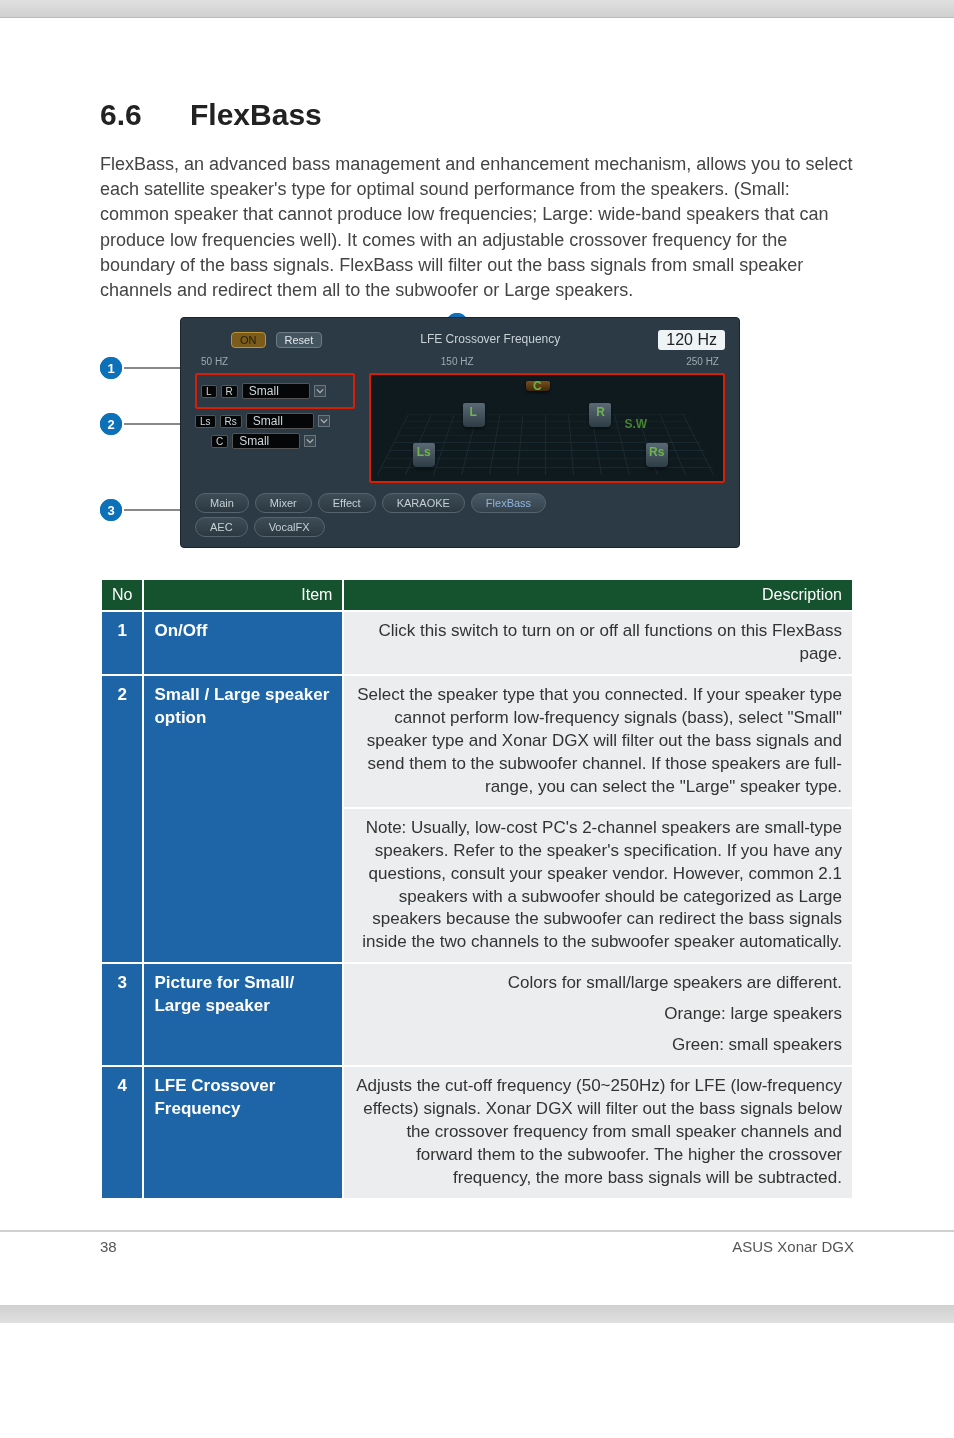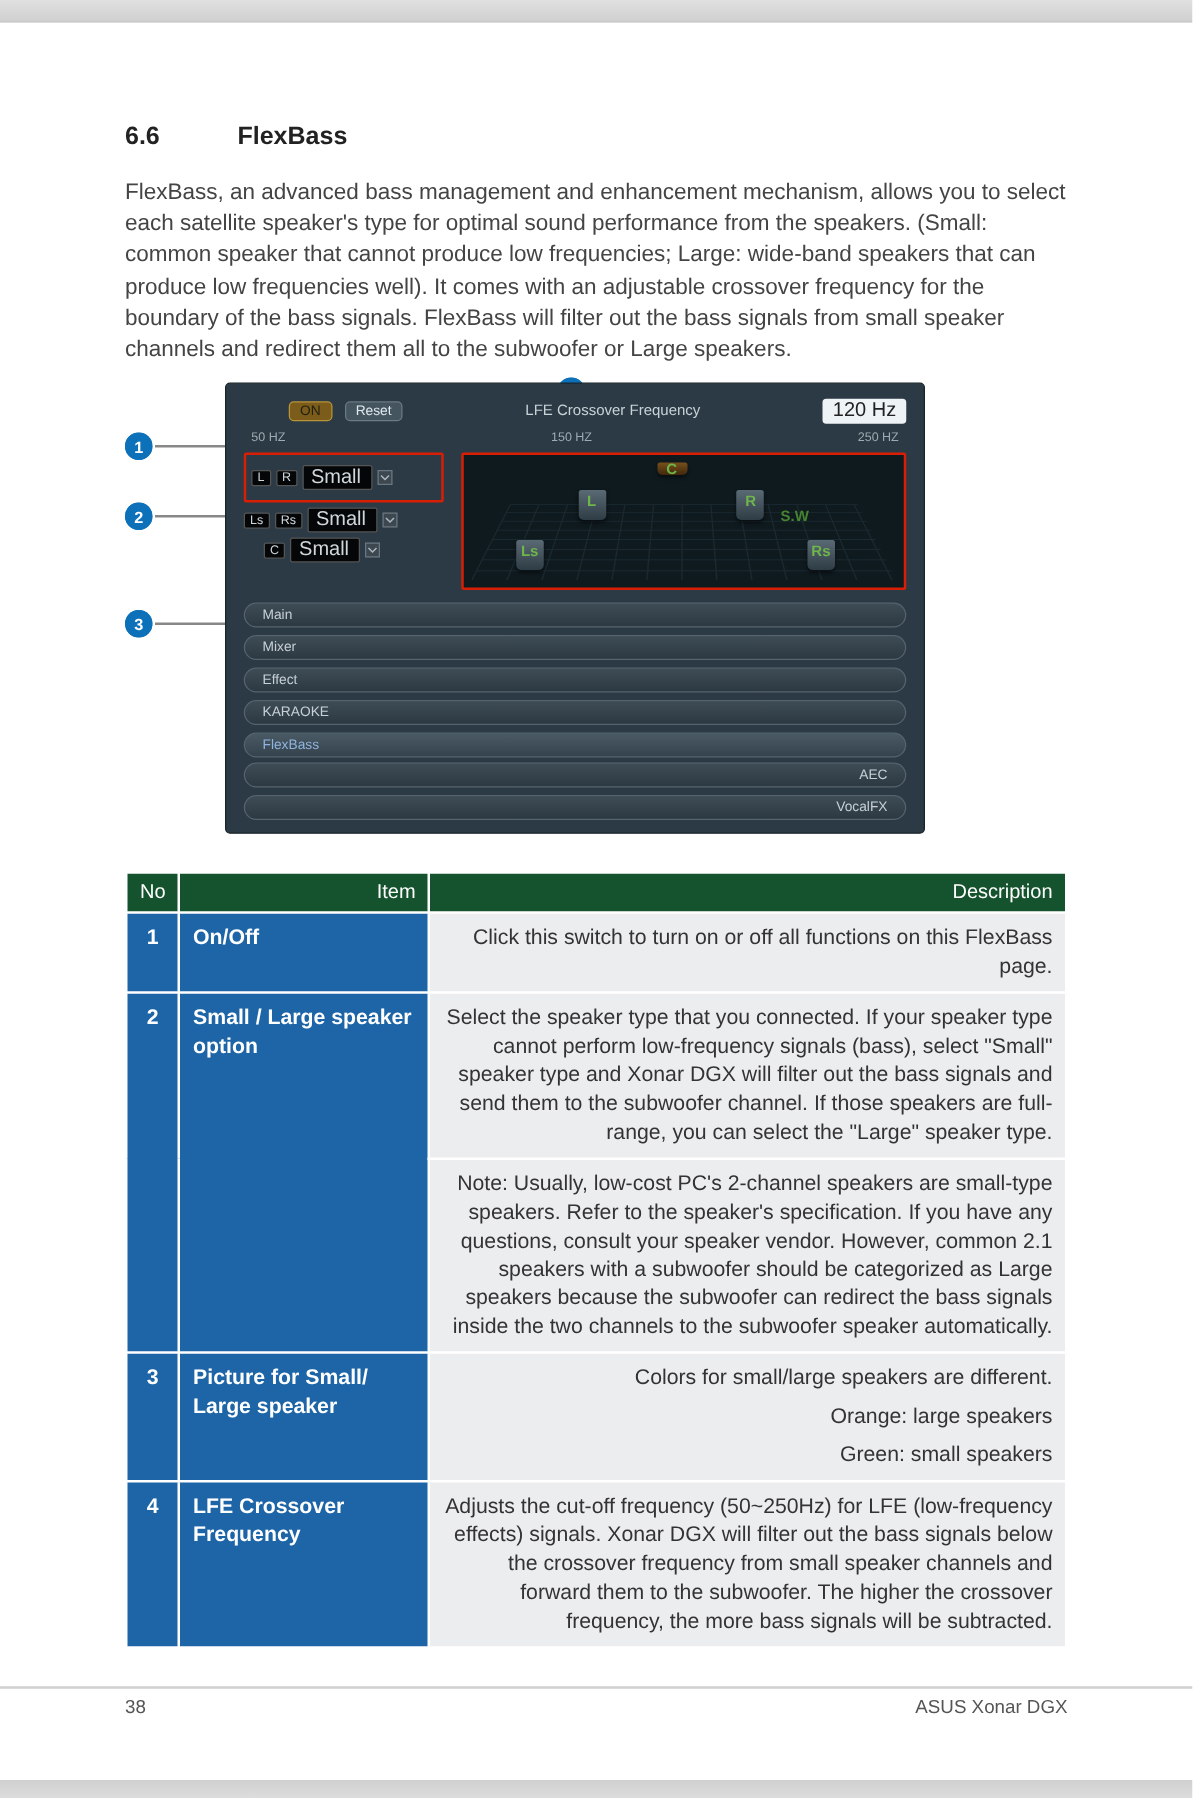--- a/index.html
+++ b/index.html
@@ -12,21 +12,21 @@
   .top-bar {
     height: 18px;
     background: linear-gradient(to bottom, #e0e0e0, #d0d0d0);
     border-bottom: 1px solid #bbb;
   }
   .page {
     padding: 80px 100px 40px 100px;
     position: relative;
   }
   .section-title {
-    font-size: 20px;
+    font-size: 30px;
     font-weight: bold;
     color: #222;
     margin-bottom: 20px;
   }
   .section-num { display: inline-block; width: 90px; }
   .intro-text {
     font-size: 18px;
     line-height: 1.4;
     color: #444;
     margin-bottom: 14px;
@@ -76,39 +76,39 @@
     border:1px solid #556069;
   }
   .slider-track .fill { position:absolute; left:0; top:0; bottom:0; width:35%; background: linear-gradient(to right,#9aa5aa,#556069); border-radius:2px 0 0 2px;}
   .slider-thumb { position:absolute; top:-3px; left:35%; width:4px; height:10px; background:#879097;}
   .hz-ticks { display:flex; justify-content:space-between; font-size:10px; color:#9eabb2; padding: 0 6px;}
   .mid-row { display:flex; gap:14px; align-items:flex-start; margin-top:6px;}
   .spk-controls { width: 160px; }
   .spk-box-group { border:2px solid #d81e05; padding:4px; border-radius:2px;}
   .spk-line { display:flex; align-items:center; gap:4px; margin:4px 0;}
   .spk-chip { background:#050607; border:1px solid #555; color:#d0d7da; font-size:10px; padding:0 4px; border-radius:2px;}
-  .spk-select { background:#050607; border:1px solid #555; color:#d0d7da; font-size:16px; padding:0 6px; border-radius:2px; width:56px; text-align:left;}
+  .spk-select { background:#050607; border:1px solid #555; color:#d0d7da; font-size:12px; padding:0 6px; border-radius:2px; width:68px; text-align:left;}
   .spk-dd { width:12px; height:12px; background:#3c4750; border:1px solid #6a7780; display:flex; align-items:center; justify-content:center;}
   .spk-dd svg{width:8px;height:8px;}
   .vis3d {
     flex:1; height:110px; background:#0f1a1f;
     border:2px solid #d81e05; position:relative; overflow:hidden;
     border-radius:2px;
   }
   .vis3d .grid {
     position:absolute; inset:6px;
     background:
       linear-gradient(#1a2a32 1px, transparent 1px) 0 0/100% 12px,
       linear-gradient(90deg,#1a2a32 1px, transparent 1px) 0 0/28px 100%;
     transform: perspective(260px) rotateX(38deg);
     transform-origin: center bottom;
   }
   .spk3d { position:absolute; width:22px; height:24px; background:linear-gradient(#5a6a74,#2e3c45); border-radius:2px 2px 4px 4px; box-shadow:0 2px 3px rgba(0,0,0,.5);}
   .spk-label{position:absolute; font-size:12px; color:#6eb54a; font-weight:bold;}
-  .tabs-row { display:flex; gap:6px; margin-top:10px; flex-wrap:wrap;flex-direction:column;}
+  .tabs-row { display:flex; gap:6px; margin-top:10px; flex-wrap:wrap;}
   .tab-btn {
     background: linear-gradient(#3e4c56,#2c3942);
     border:1px solid #56646e; color:#c6d0d5;
     font-size:11px; padding:3px 14px; border-radius:10px;
   }
   .tab-btn.active { background: linear-gradient(#4a5a65,#34424c); color:#8fb4dd;}
   
   .bubble {
     position:absolute; width:22px; height:22px; border-radius:50%;
     background:#0d71b9; color:#fff; font-weight:bold; font-size:13px;

